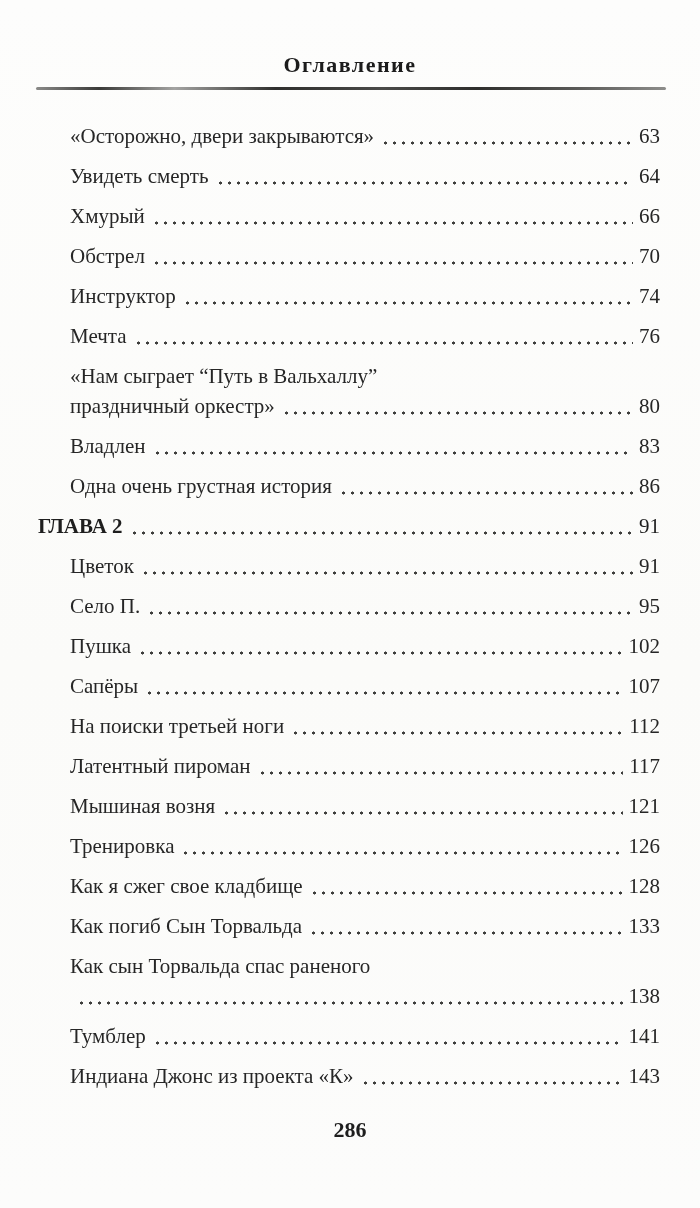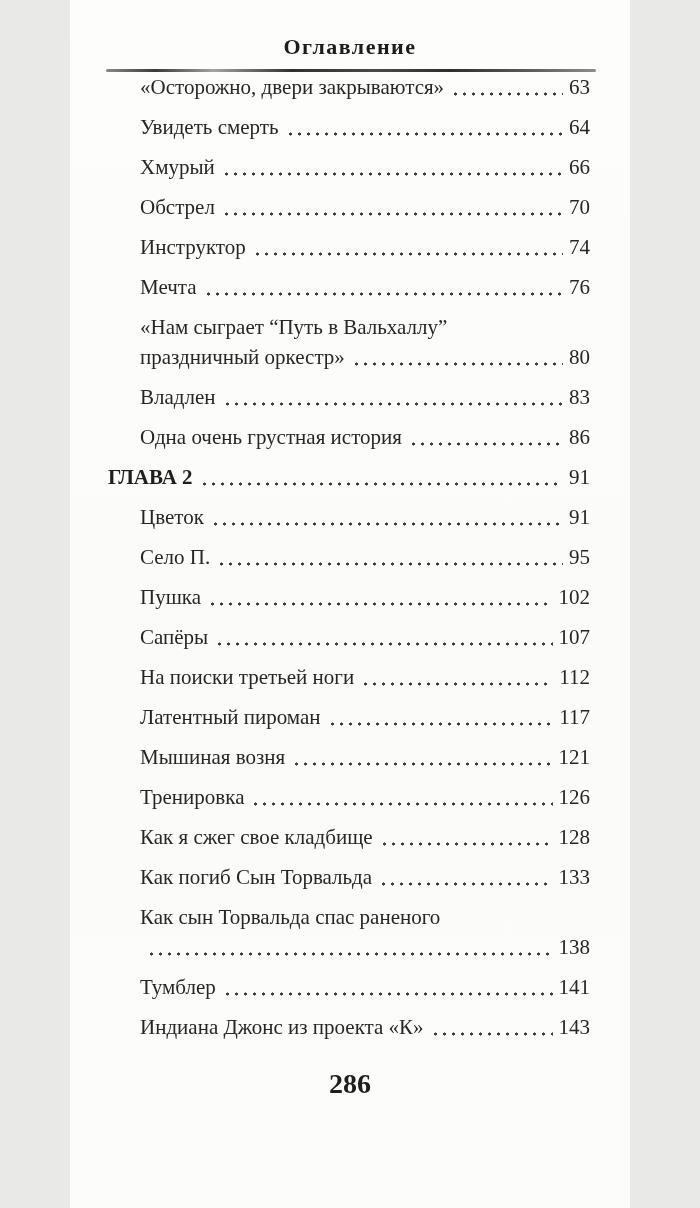--- a/index.html
+++ b/index.html
@@ -2,46 +2,47 @@
 <html lang="ru"><head>
 <meta charset="utf-8">
 <style>
   html, body {
     margin: 0;
     padding: 0;
     background: #e9e9e7;
   }
   .page {
     position: relative;
-    width: 560px;
+    width: 700px;
     height: 1208px;
     margin: 0 auto;
     background: linear-gradient(180deg, #fdfdfc 0%, #fbfbf9 55%, #fcfcfb 100%);
     color: #262626;
     font-family: "Liberation Serif", "DejaVu Serif", serif;
     overflow: hidden;
     box-sizing: border-box;
-    padding-top: 34px;
+    padding-top: 52px;
   }
   .page-title {
     text-align: center;
     font-size: 22px;
     font-weight: bold;
     letter-spacing: 1.5px;
     color: #1c1c1c;
   }
   .title-rule {
     height: 3px;
     margin: 9px 34px 0 36px;
     border-radius: 2px;
     background: linear-gradient(90deg,
       #8a8a88 0%, #3a3a38 10%, #55555388 22%, #2f2f2d 38%,
       #4a4a48 55%, #2e2e2c 70%, #5a5a58 86%, #8d8d8b 100%);
   }
   .toc {
+    margin-top: 31px;
     padding: 0 40px 0 38px;
   }
   .entry {
     margin-bottom: 10px;
     font-size: 21px;
     line-height: 30px;
   }
   .entry.section { padding-left: 32px; }
   .entry.chapter {
     font-weight: bold;
@@ -64,21 +65,21 @@
     background-position: 0 center;
   }
   .entry-page {
     white-space: nowrap;
     font-weight: normal;
   }
   .entry.chapter .entry-page { font-weight: normal; }
   .footer-page-number {
     margin-top: 26px;
     text-align: center;
-    font-size: 28px;
+    font-size: 22px;
     font-weight: bold;
     color: #1e1e1e;
   }
 </style>
 </head>
 <body>
 
 <div class="page">
   <div class="page-title">Оглавление</div>
   <div class="title-rule"></div>

